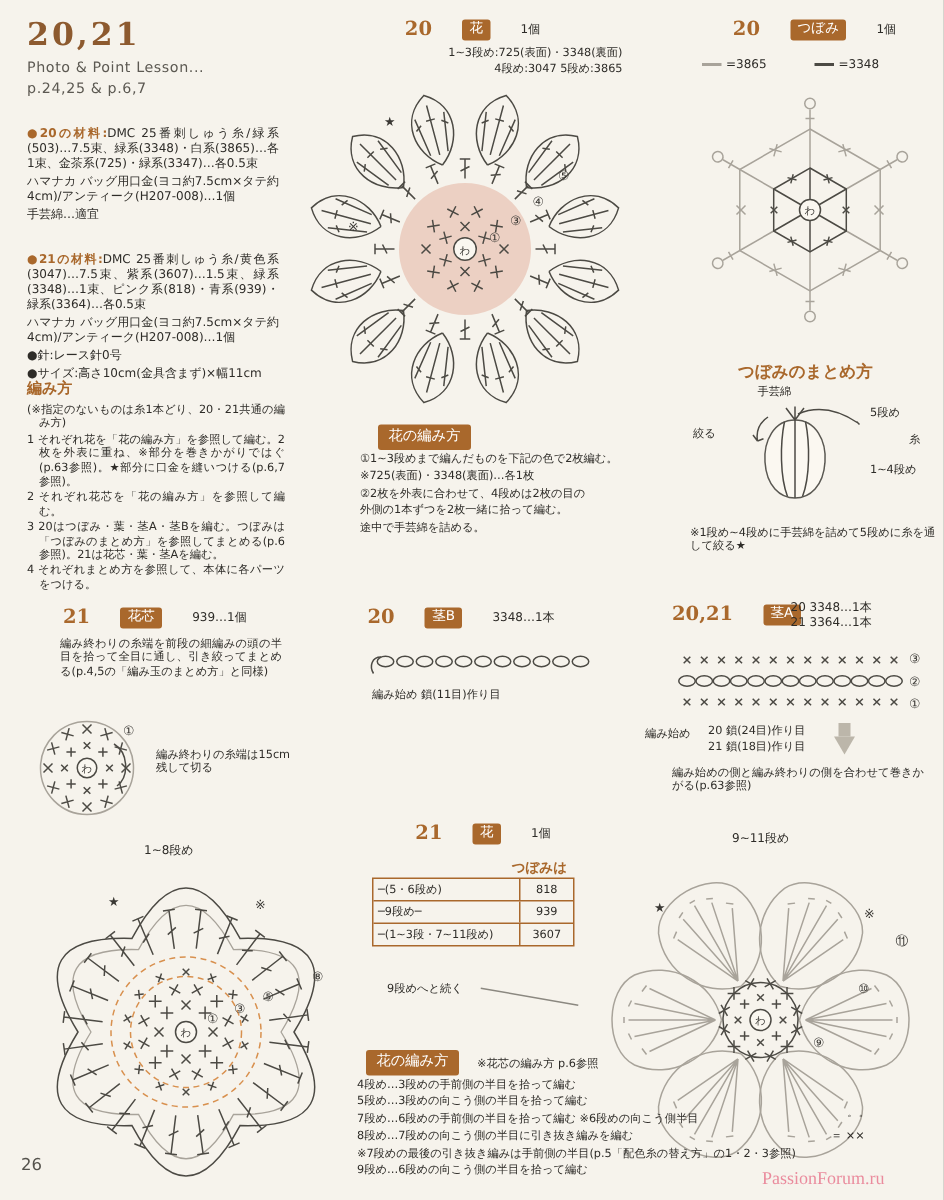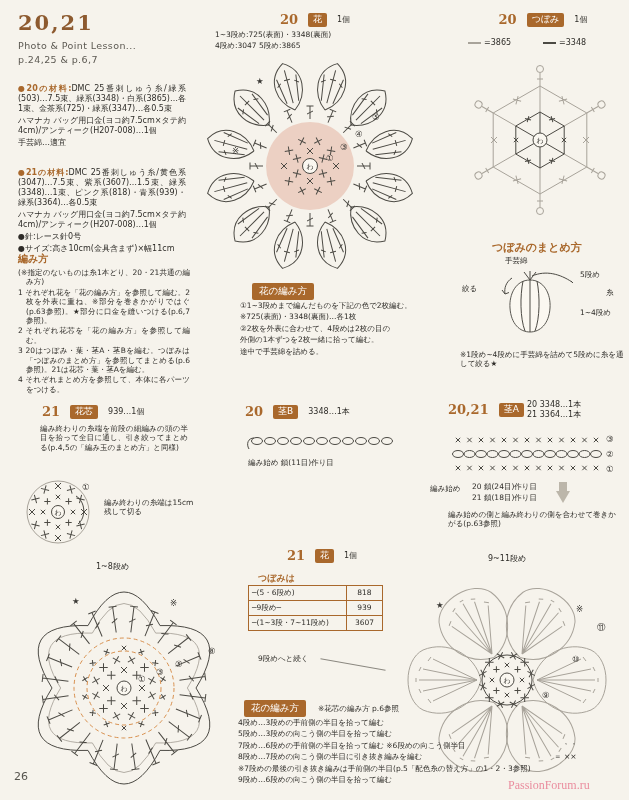--- a/index.html
+++ b/index.html
@@ -1,25 +1,25 @@
 <!DOCTYPE html>
 <html style="--bg: #f6f3ec; --ink: #2e2c28; --accent: #a9682c; --accent-dk: #8d5a2f; --tan: #ecd0c3; --orange: #d8904e; --yarn-gray: #a8a39a; --yarn-dark: #4c4a44; --watermark: #e87a90;"><head>
 <meta charset="utf-8">
 <style>
   *{margin:0;padding:0;box-sizing:border-box}
   body{background:#777;font-family:"DejaVu Sans",sans-serif}
   .page{position:relative;width:629px;height:800px;background:var(--bg,#f6f3ec);color:var(--ink,#2e2c28);overflow:hidden}
   .abs{position:absolute}
   .t8{font-size:8px;line-height:10px}
   .t75{font-size:7.5px;line-height:9.4px}
-  .center{text-align:left}
+  .center{text-align:right}
   .just{text-align:justify}
   .title{font-family:"DejaVu Serif",serif;font-size:21px;font-weight:bold;color:var(--accent-dk,#8d5a2f);letter-spacing:2px}
   .lesson{font-size:9.5px;color:#5c5952;letter-spacing:.4px}
-  .sec-head{display:flex;align-items:center;gap:10px;white-space:nowrap}
+  .sec-head{display:flex;align-items:center;gap:20px;white-space:nowrap}
   .sec-head .num{font-family:"DejaVu Serif",serif;font-weight:bold;font-size:13px;color:var(--accent,#a9682c)}
   .badge{background:var(--accent,#a9682c);color:#fff;font-size:9px;line-height:1;padding:2px 5px 3px;border-radius:2px;display:inline-block}
   .badge-lg{font-size:9.5px;padding:3px 7px 4px}
   .cnt,.thread{font-size:8px}
   .brown{color:var(--accent,#a9682c);font-weight:bold}
   .lbl{color:var(--accent,#a9682c);font-weight:bold}
   .txt p{margin:0 0 2px}
   .steps p{padding-left:8px;text-indent:-8px;margin:0 0 1px}
   .ctable{border:1px solid var(--accent,#a9682c);font-size:7.5px;width:135px;background:transparent}
   .ctable .row{display:flex;border-top:1px solid var(--accent,#a9682c)}

